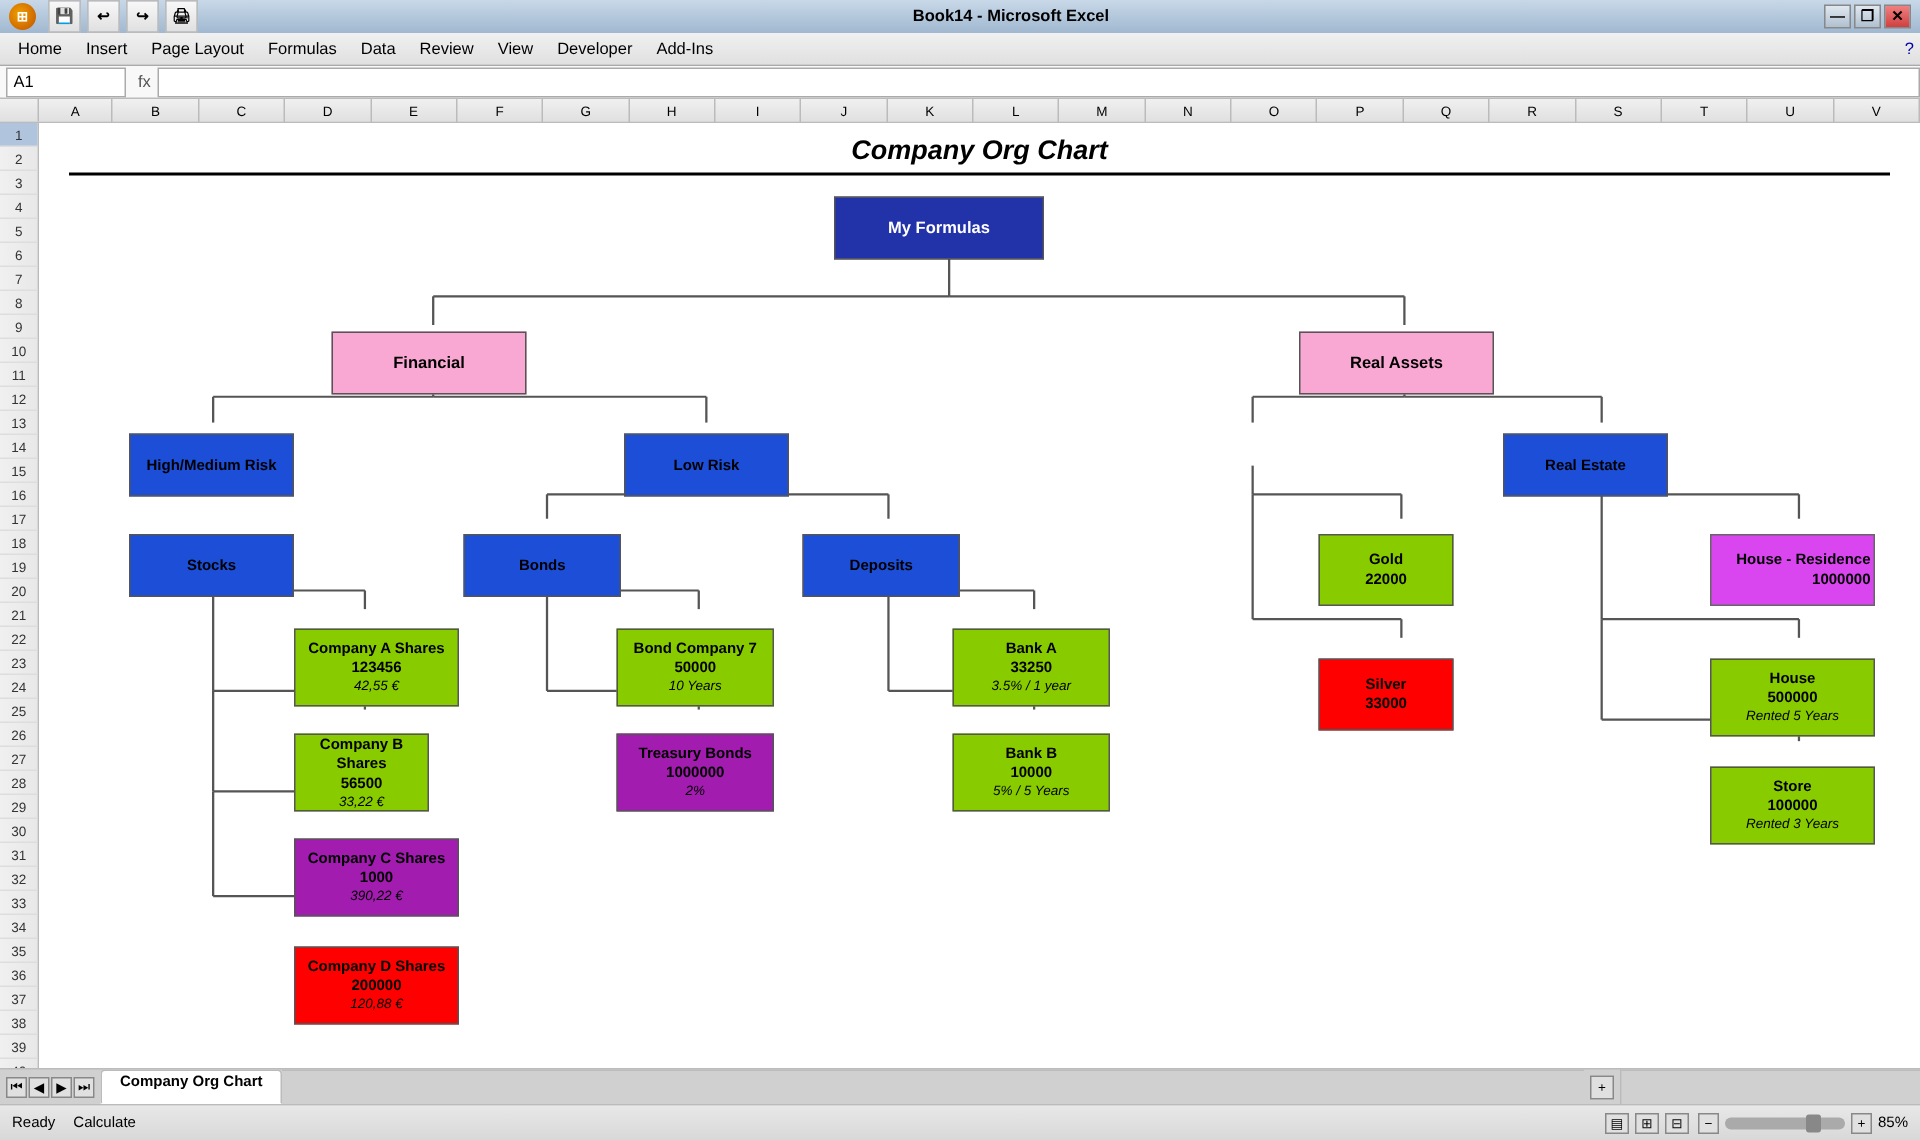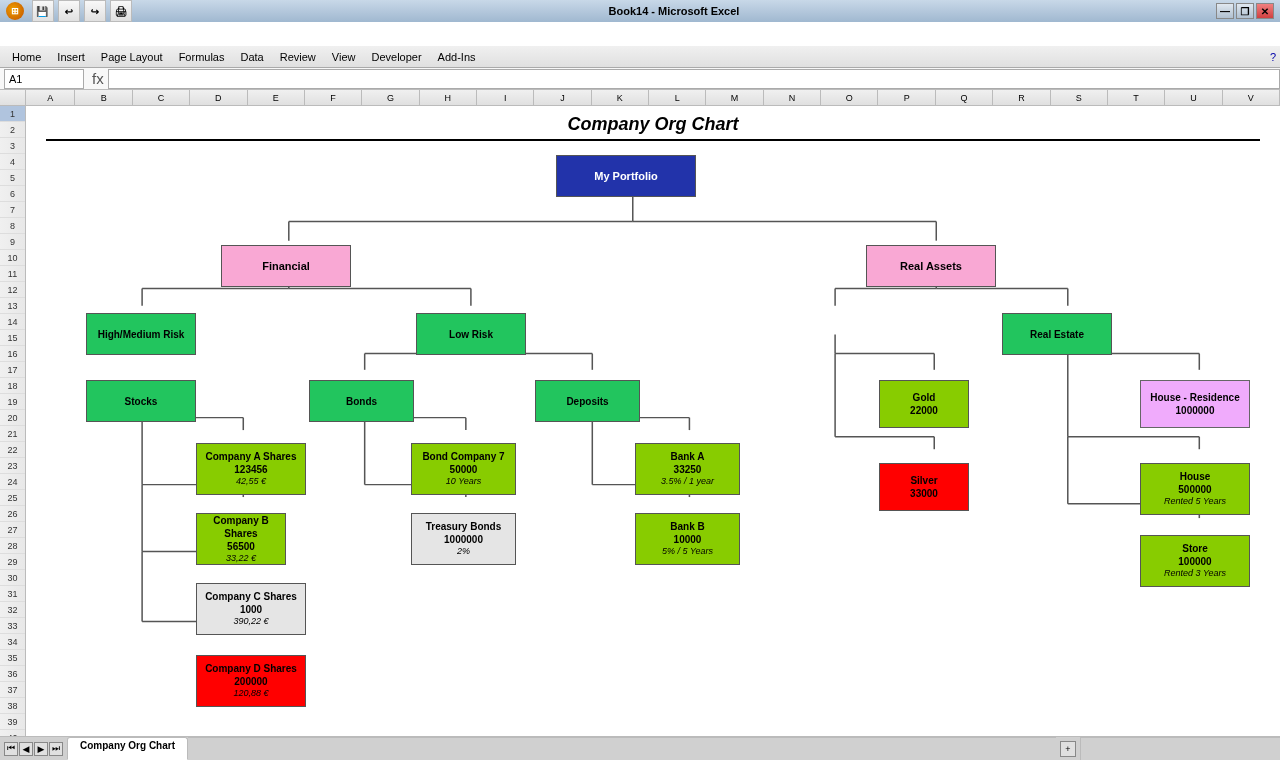--- a/index.html
+++ b/index.html
@@ -29,21 +29,20 @@
 
     
     .menu-bar {
       background: linear-gradient(to bottom, #f0f0f0, #e0e0e0);
       height: 22px;
       display: flex;
       align-items: center;
       padding: 0 4px;
       border-bottom: 1px solid #aaa;
       font-size: 11px;
-      margin-top: 24px;
     }
     .menu-item {
       padding: 1px 8px;
       cursor: pointer;
     }
     .toolbar-btn {
       width: 22px; height: 22px;
       background: linear-gradient(to bottom, #f8f8f8, #e0e0e0);
       border: 1px solid #bbb;
       font-size: 10px;
@@ -70,21 +69,21 @@
     }
     .cell-ref-box {
       width: 80px;
       height: 20px;
       border: 1px solid #aaa;
       margin: 0 4px;
       padding: 0 4px;
       font-size: 11px;
       background: white;
     }
-    .formula-icon { padding: 0 4px; font-size: 15px; color: #555; }
+    .formula-icon { padding: 0 4px; font-size: 11px; color: #555; }
     .formula-input {
       flex: 1;
       height: 20px;
       border: none;
       outline: none;
       font-size: 11px;
       background: white;
       border: 1px solid #aaa;
       padding: 0 4px;
     }
@@ -183,25 +182,25 @@
       align-items: center;
       justify-content: center;
       font-size: 10px;
       font-weight: bold;
       text-align: center;
       padding: 2px;
       line-height: 1.3;
     }
     .box-navy { background: #2233aa; color: white; }
     .box-teal { background: #f9a8d4; color: #000; }
-    .box-gray { background: #22c55e; color: #000; }
+    .box-gray { background: #1d4ed8; color: #000; }
     .box-green { background: #88cc00; color: #000; }
-    .box-yellow { background: #e5e5e5; color: #000; }
+    .box-yellow { background: #a21caf; color: #000; }
     .box-red { background: #ff0000; color: #000; }
-    .box-white { background: #f0abfc; color: #000; border: 1px solid #666; }
+    .box-white { background: #d946ef; color: #000; border: 1px solid #666; align-items: flex-end; }
 
     .box .sub { font-style: italic; font-weight: normal; font-size: 9px; }
 
     
     .connector-svg {
       position: absolute;
       top: 0; left: 0;
       width: 100%;
       height: 100%;
       pointer-events: none;
@@ -442,21 +441,21 @@
             <line x1="540" y1="265" x2="540" y2="285" stroke="#555" stroke-width="1.5"></line>
             <line x1="540" y1="285" x2="636" y2="285" stroke="#555" stroke-width="1.5"></line>
             <line x1="636" y1="285" x2="636" y2="298" stroke="#555" stroke-width="1.5"></line>
 
             <line x1="540" y1="285" x2="540" y2="355" stroke="#555" stroke-width="1.5"></line>
             <line x1="540" y1="355" x2="636" y2="355" stroke="#555" stroke-width="1.5"></line>
             <line x1="636" y1="355" x2="636" y2="368" stroke="#555" stroke-width="1.5"></line>
           </svg>
 
           <div class="box box-navy" style="left:510px;top:10px;width:140px;height:42px;font-size:11px;">
-            <span>My Portfolio</span>
+            <span>My Formulas</span>
           </div>
 
           <div class="box box-teal" style="left:175px;top:100px;width:130px;height:42px;font-size:11px;">
             <span>Financial</span>
           </div>
 
           <div class="box box-teal" style="left:820px;top:100px;width:130px;height:42px;font-size:11px;">
             <span>Real Assets</span>
           </div>
 

